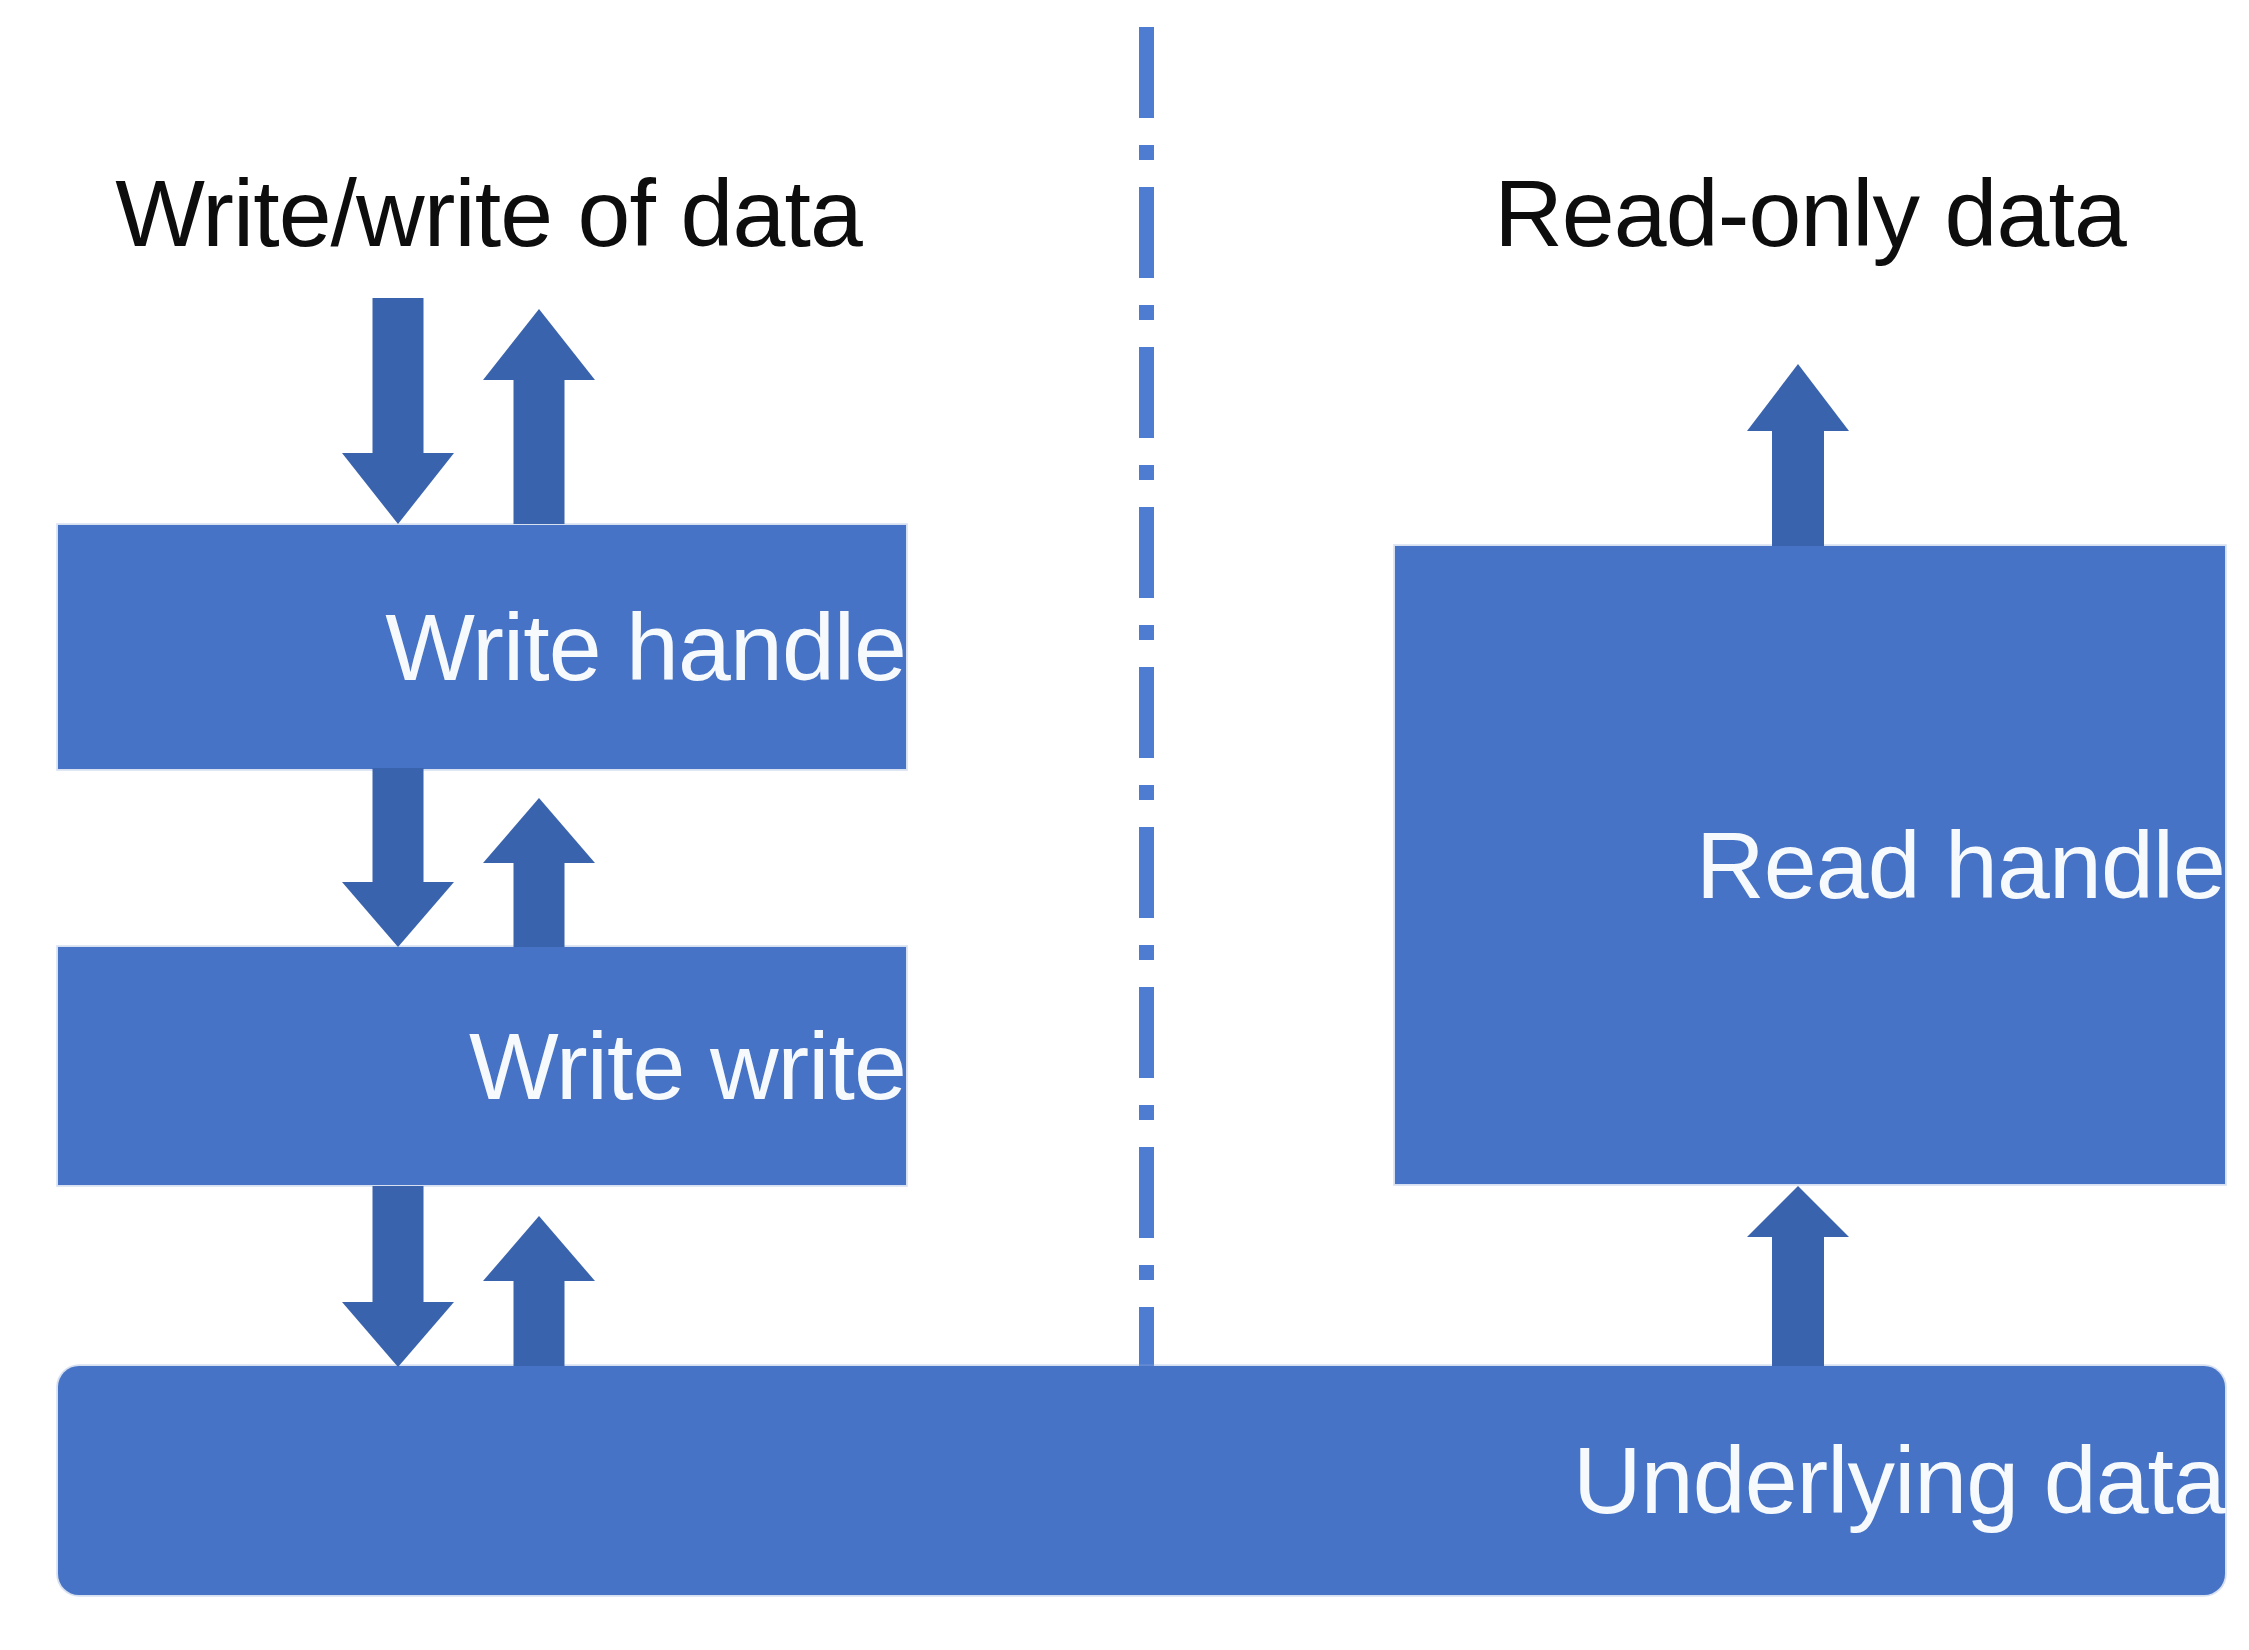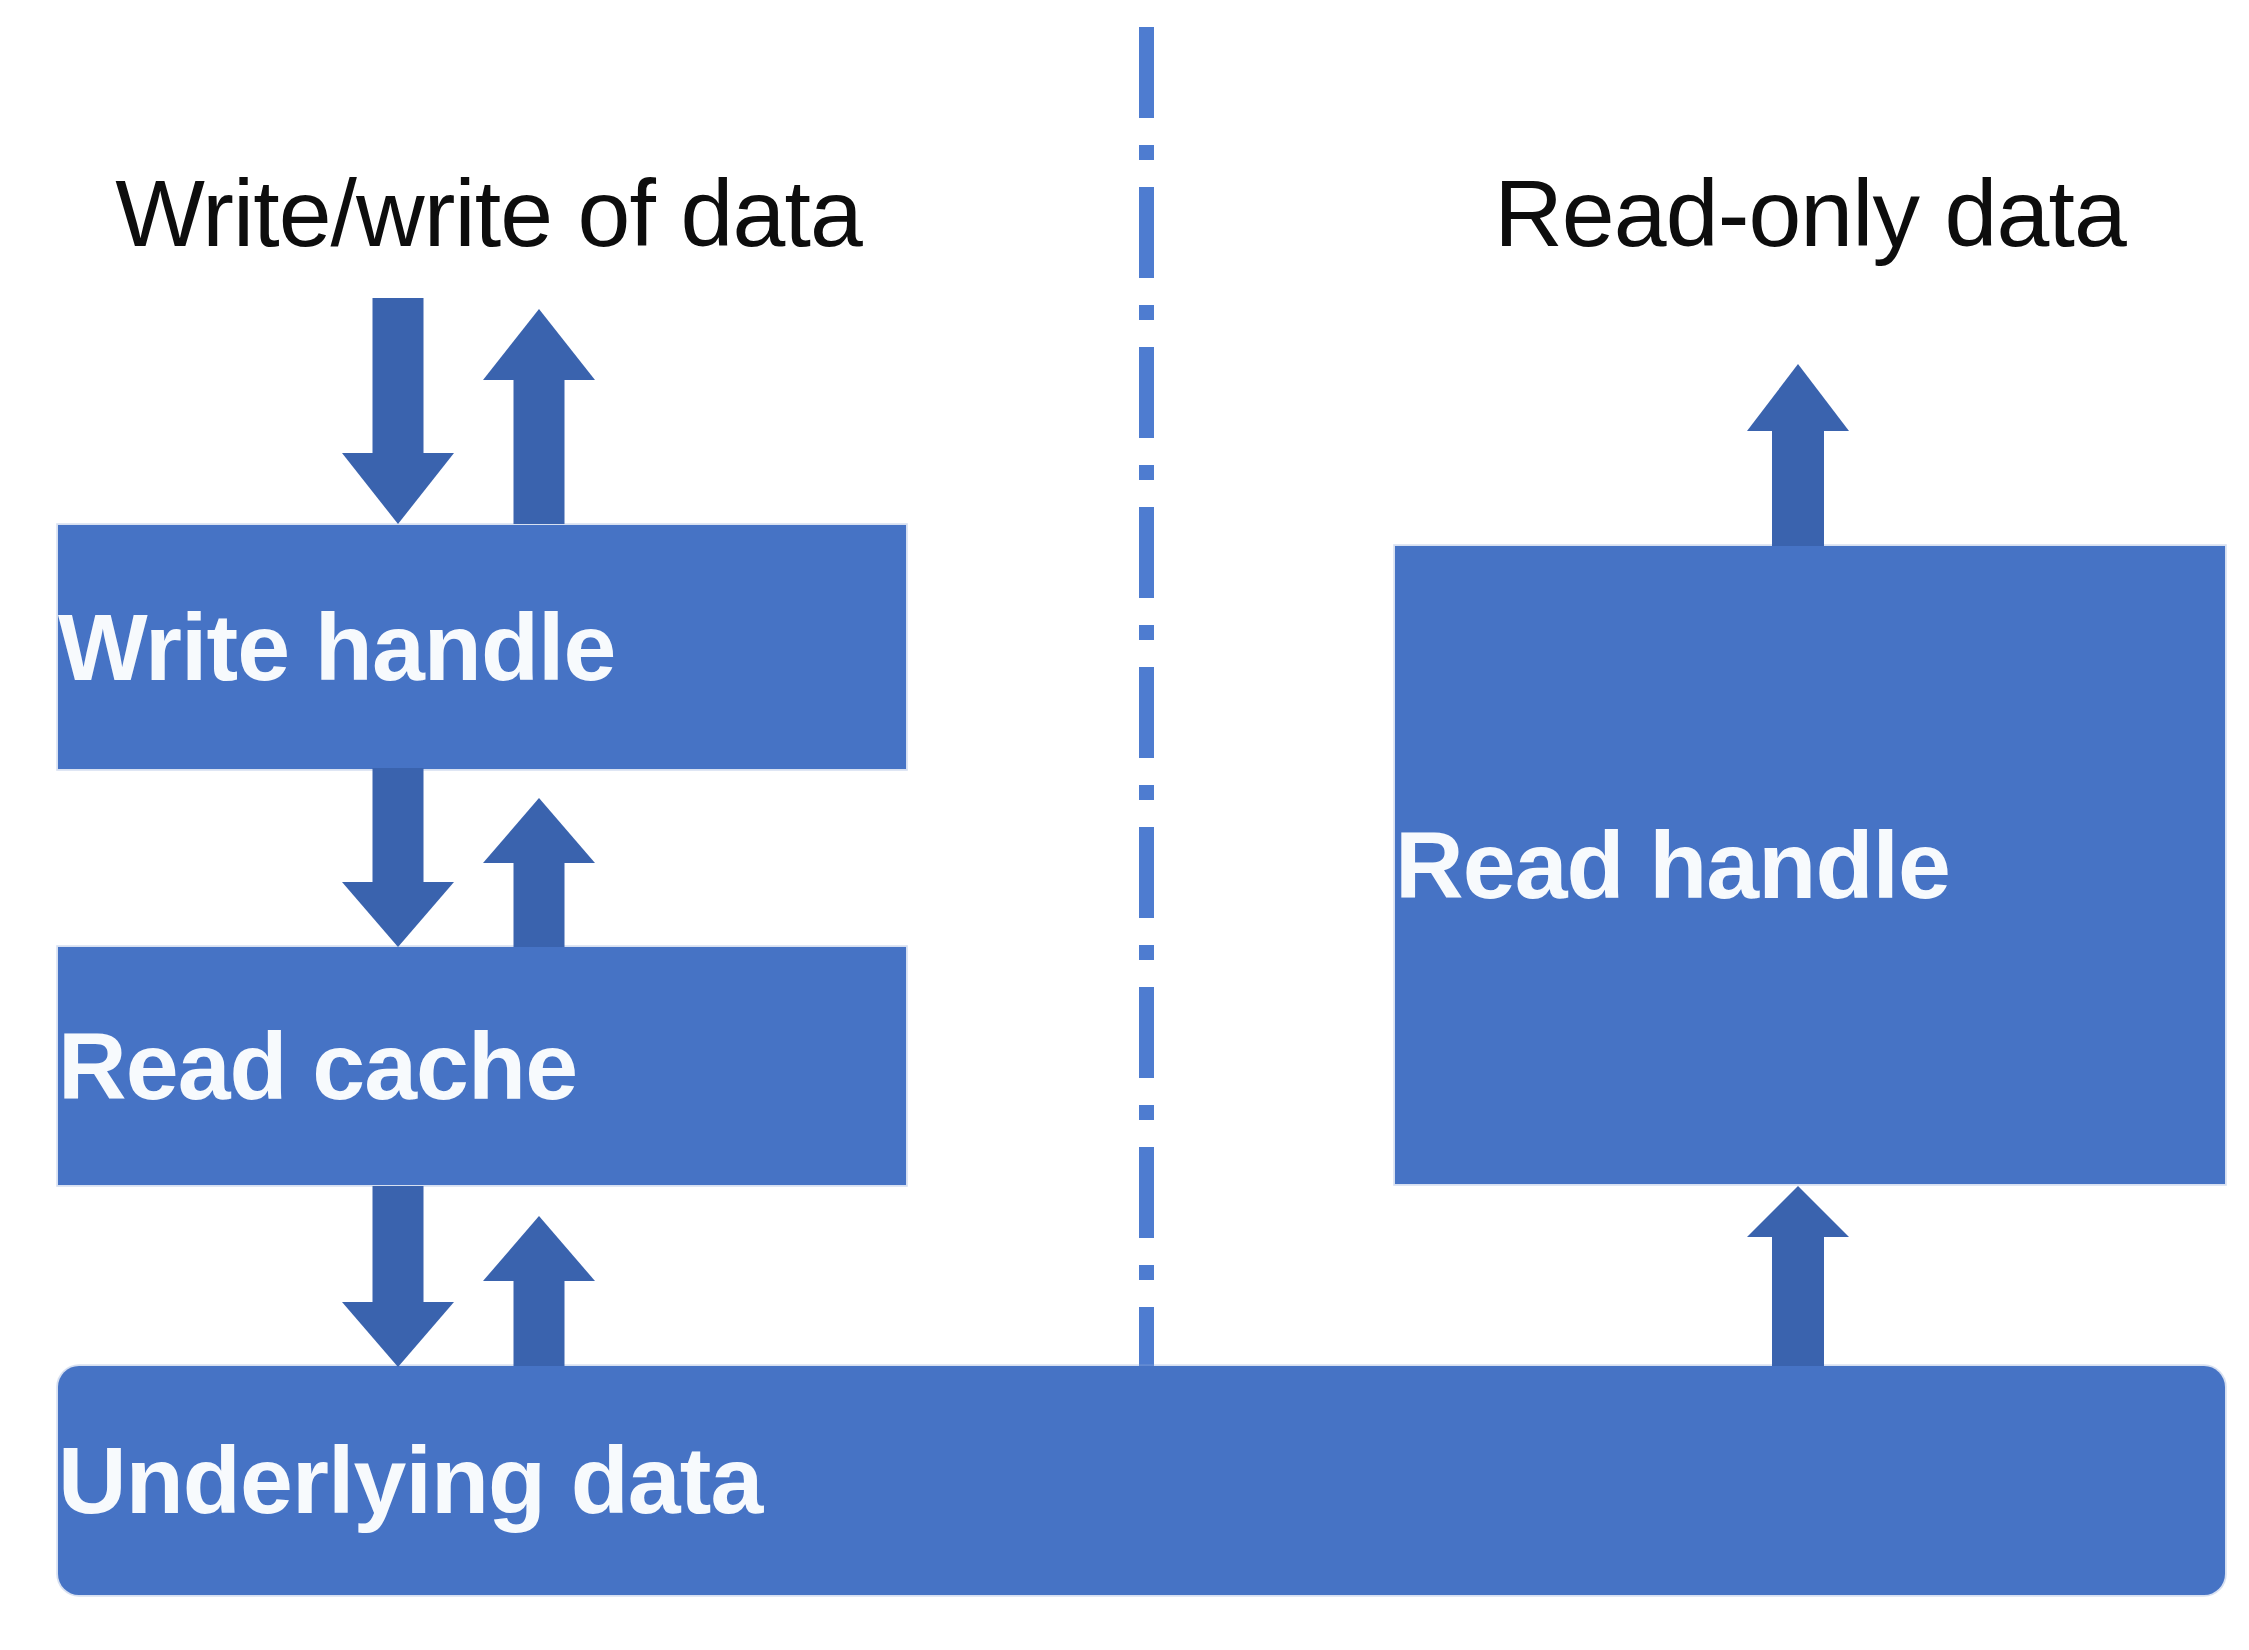--- a/index.html
+++ b/index.html
@@ -29,23 +29,22 @@
     color:var(--title-text);
     text-align:center;
     letter-spacing:-0.9px;
     white-space:nowrap;
   }
   .dbox{
     position:absolute;
     background:var(--box-fill);
     display:flex;
     align-items:center;
-    justify-content:flex-start;
+    justify-content:flex-end;
     box-shadow:0 0 0 1.8px rgba(140,165,215,.35);
-    font-weight:bold;
   }
   .dbox .label{
     color:var(--box-label);
     font-size:95px;
     letter-spacing:-0.9px;
     white-space:nowrap;
   }
   .arrow{position:absolute;}
   .arrow .stem{
     position:absolute;left:50%;transform:translateX(-50%);
@@ -71,21 +70,21 @@
 
 <div class="stage">
   <div class="title" style="left: 61px; top: 162px; width: 855px;">Write/write of data</div>
   <div class="title" style="left: 1395px; top: 162px; width: 830px;">Read-only data</div>
   <div class="divider" style="left: 1139px; top: 27px; width: 14.5px; height: 1339px;"></div>
   <div id="boxes-layer">
       <div class="dbox" style="left: 58px; top: 525px; width: 848px; height: 244px;">
         <span class="label">Write handle</span>
       </div>
       <div class="dbox" style="left: 58px; top: 947px; width: 848px; height: 238px;">
-        <span class="label">Read cache</span>
+        <span class="label">Write write</span>
       </div>
       <div class="dbox" style="left: 1395px; top: 546px; width: 830px; height: 638px;">
         <span class="label">Read handle</span>
       </div>
       <div class="dbox" style="left: 58px; top: 1366px; width: 2167px; height: 229px; border-radius: 21px;">
         <span class="label">Underlying data</span>
       </div>
     </div>
   <div id="arrows-layer">
       <div class="arrow" style="left: 341px; top: 298px; width: 113px; height: 226px;">

